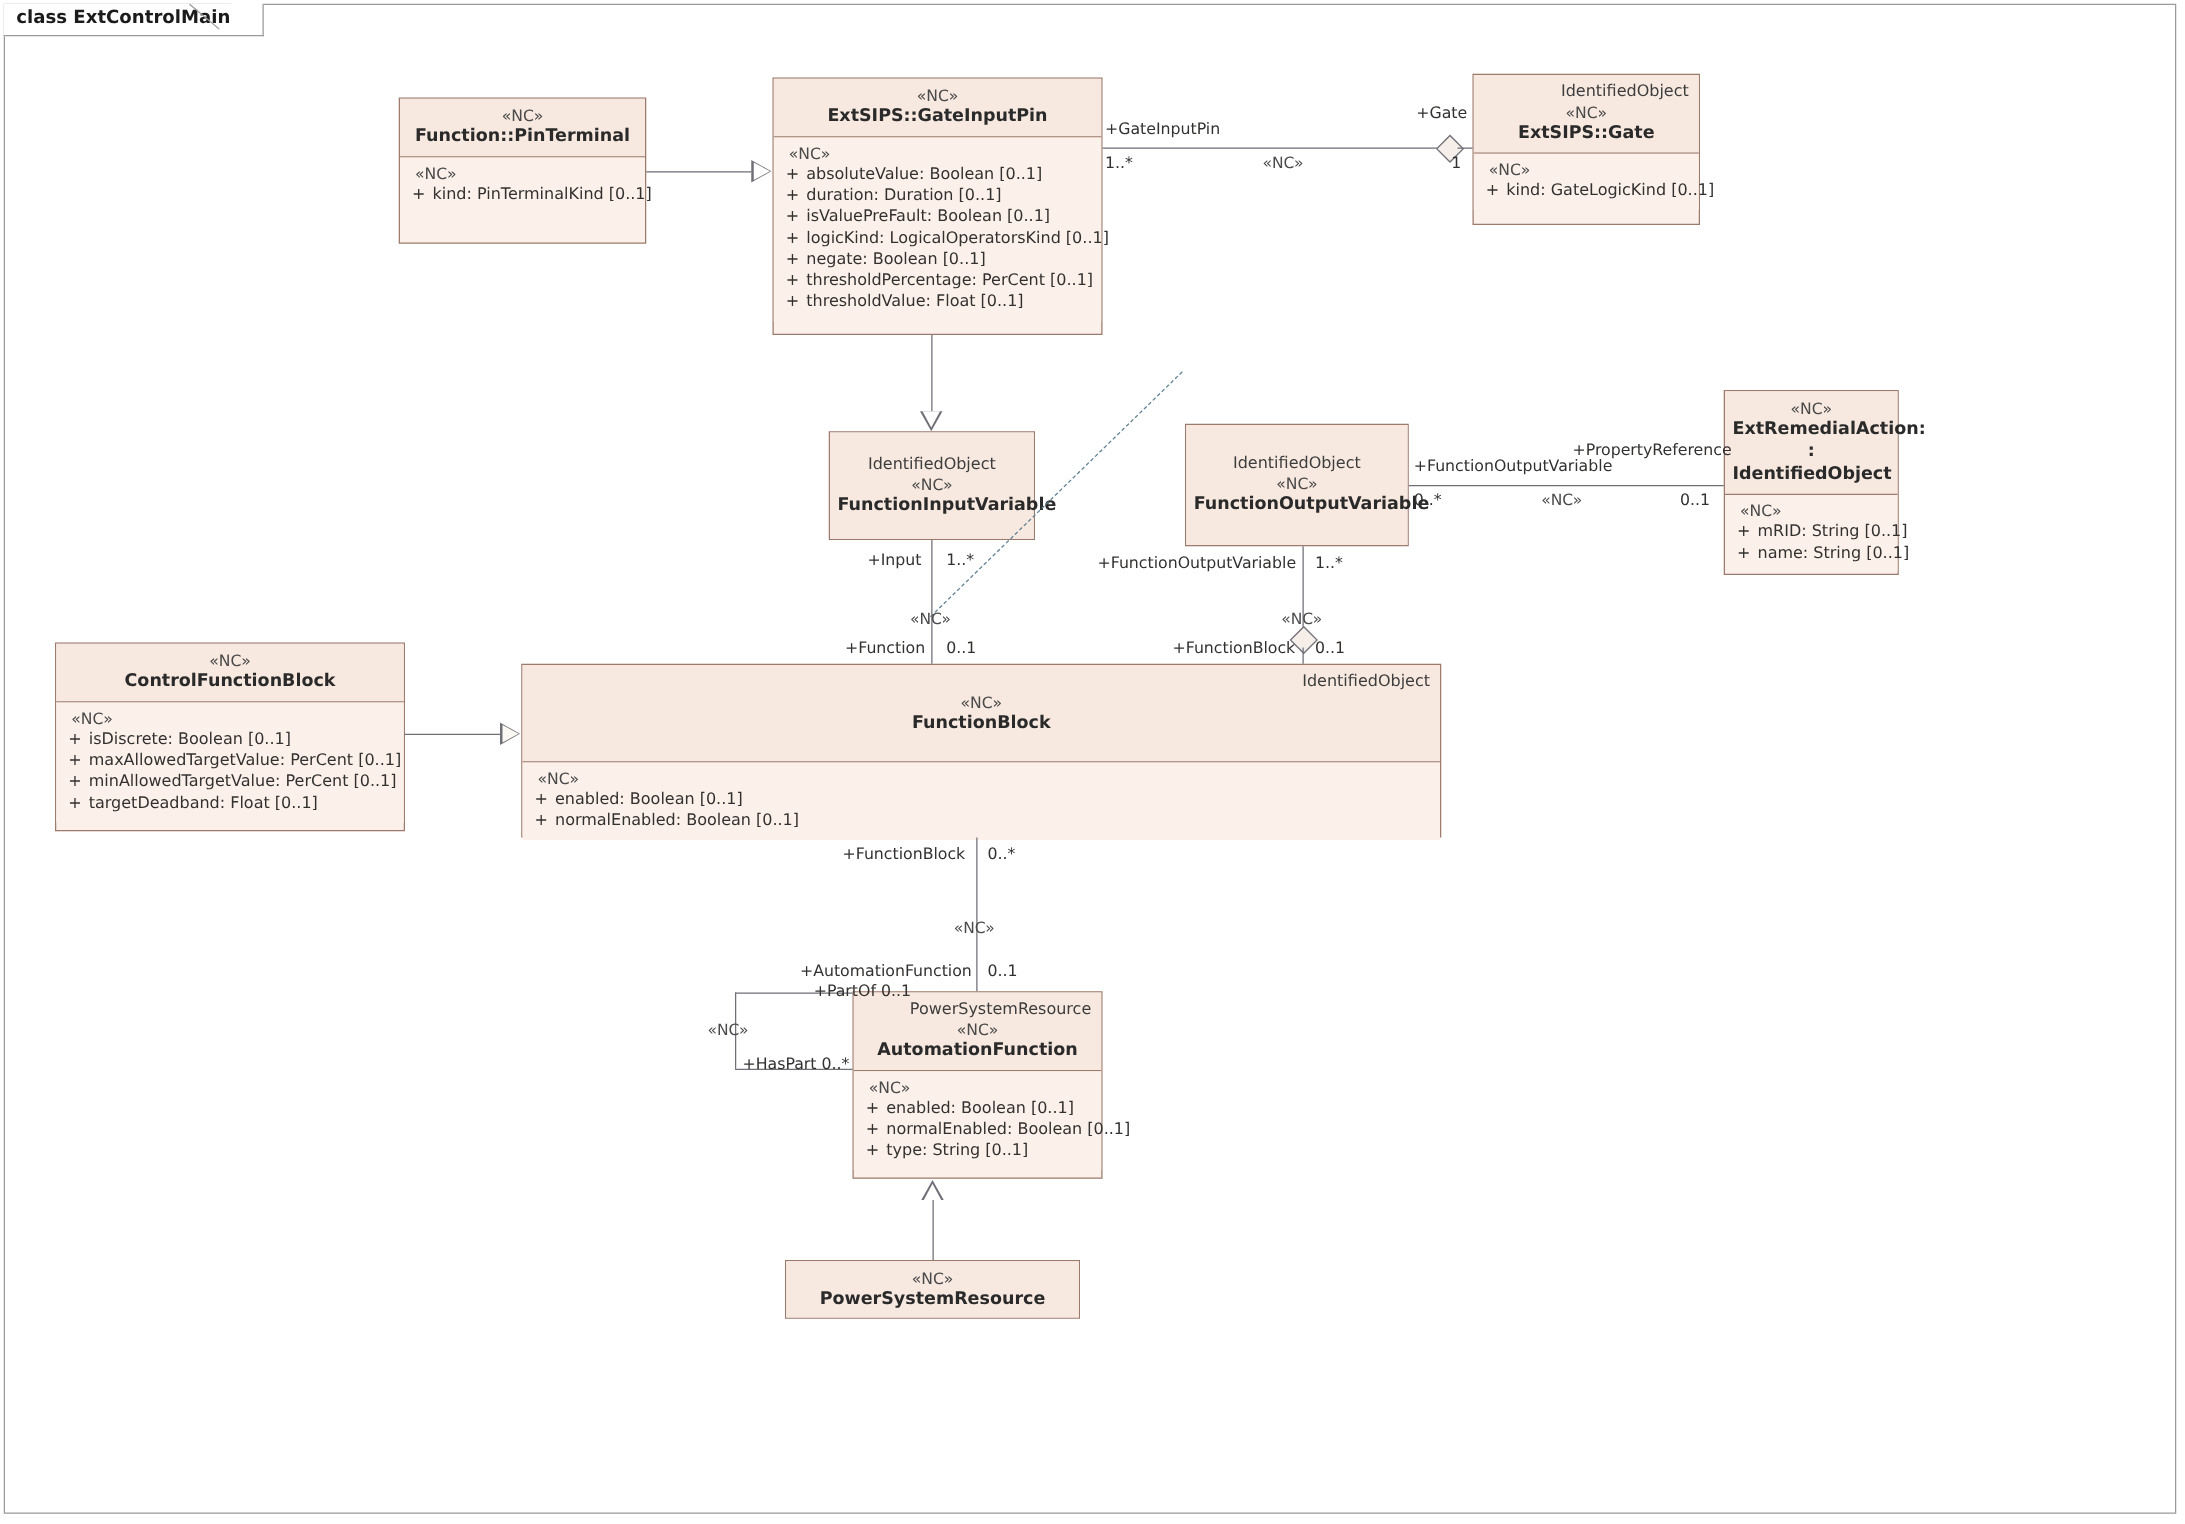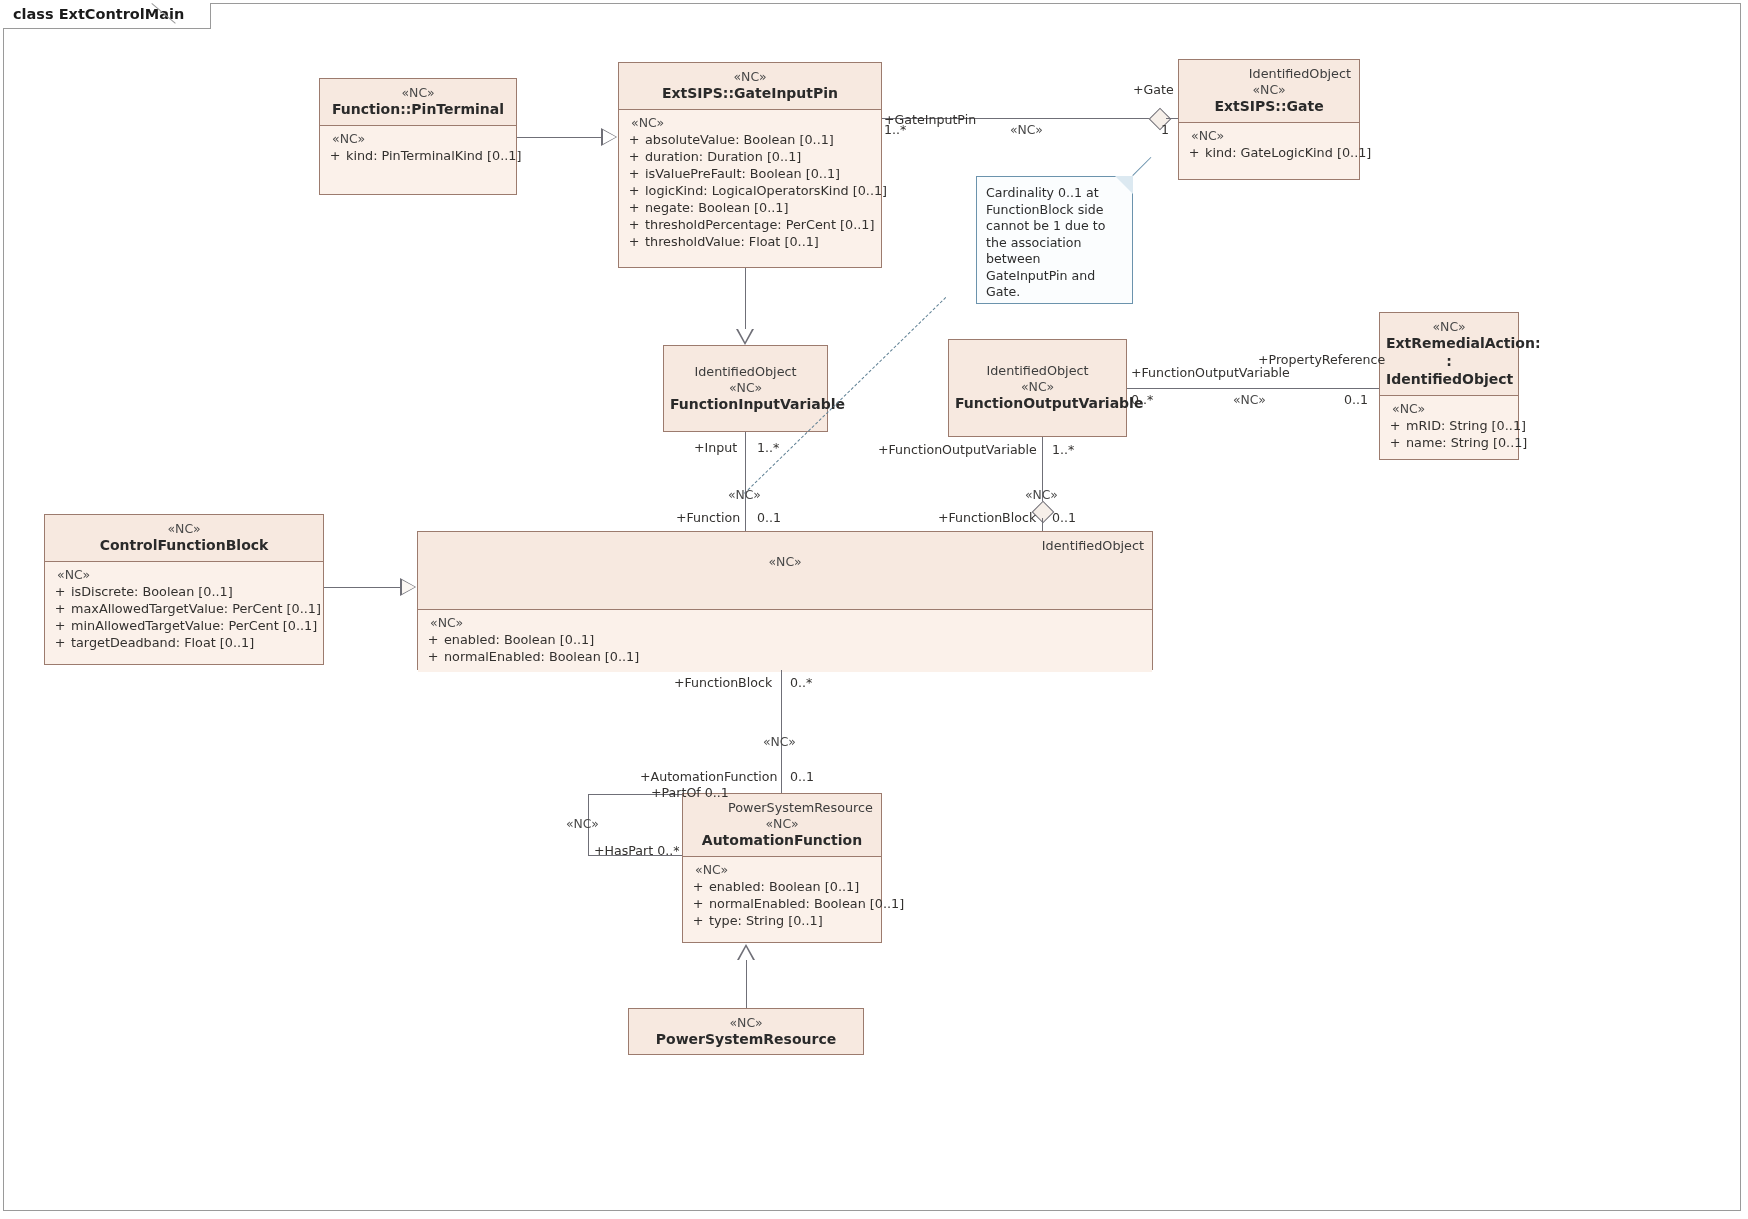--- a/index.html
+++ b/index.html
@@ -139,25 +139,20 @@
     </div>
     <div class="body">
       <div class="stereo">«NC»</div>
       <div class="attr">
         <span class="vis">+</span>
         <span class="sig">kind: GateLogicKind [0..1]</span>
       </div>
     </div>
   </div>
 
-  <div class="note" style="left:976px;top:176px;width:157px;height:128px;">
-    <div class="fold"></div>
-    <div class="foldline"></div>
-    <span>Cardinality 0..1 at FunctionBlock side cannot be 1 due to the association between GateInputPin and Gate.</span>
-  </div>
 
   <div class="cls nobody" id="c-fiv" style="left:663px;top:345px;width:165px;height:87px;">
     <div class="hdr" style="height:100%;display:flex;flex-direction:column;justify-content:center;">
       <div class="parent">IdentifiedObject</div>
       <div class="stereo">«NC»</div>
       <div class="nm">FunctionInputVariable</div>
     </div>
   </div>
 
   <div class="cls nobody" id="c-fov" style="left:948px;top:339px;width:179px;height:98px;">
@@ -211,20 +206,21 @@
         <span class="vis">+</span>
         <span class="sig">targetDeadband: Float [0..1]</span>
       </div>
     </div>
   </div>
 
   <div class="cls" id="c-fb" style="left:417px;top:531px;width:736px;height:139px;">
     <div class="hdr" style="height:78px;">
       <div class="parent right">IdentifiedObject</div>
       <div class="stereo">«NC»</div>
+      <div class="nm">FunctionBlock</div>
     </div>
     <div class="body">
       <div class="stereo">«NC»</div>
       <div class="attr">
         <span class="vis">+</span>
         <span class="sig">enabled: Boolean [0..1]</span>
       </div>
       <div class="attr">
         <span class="vis">+</span>
         <span class="sig">normalEnabled: Boolean [0..1]</span>
@@ -262,21 +258,21 @@
     </div>
   </div>
 
   <div class="ln lnh" style="left:517px;top:137px;width:84px;"></div>
   <div class="tri-r-o" style="left:601px;top:128px;"></div>
   <div class="tri-r" style="left:603px;top:130px;border-top-width:7px;border-bottom-width:7px;border-left-width:13px;border-left-color:#ffffff;"></div>
 
   <div class="ln lnh" style="left:882px;top:118px;width:270px;"></div>
   <div class="dia" style="left:1152px;top:111px;width:14px;height:14px;"></div>
   <div class="ln lnh" style="left:1166px;top:118px;width:12px;"></div>
-  <div class="lbl" style="left:884px;top:112px;">+GateInputPin</div>
+  <div class="lbl" style="left:884px;top:95px;">+GateInputPin</div>
   <div class="lbl" style="left:884px;top:122px;">1..*</div>
   <div class="lbl" style="left:1133px;top:82px;">+Gate</div>
   <div class="lbl" style="left:1161px;top:122px;">1</div>
   <div class="stlbl" style="left:1010px;top:122px;">«NC»</div>
 
   <div class="ln lnv" style="left:745px;top:268px;height:61px;"></div>
   <div class="tri-d-o" style="left:736px;top:329px;"></div>
   <div class="tri-d-i" style="left:738px;top:329px;"></div>
 
   <div class="dash" style="left:744px;top:493px;width:281px;transform:rotate(-44.2deg);"></div>

